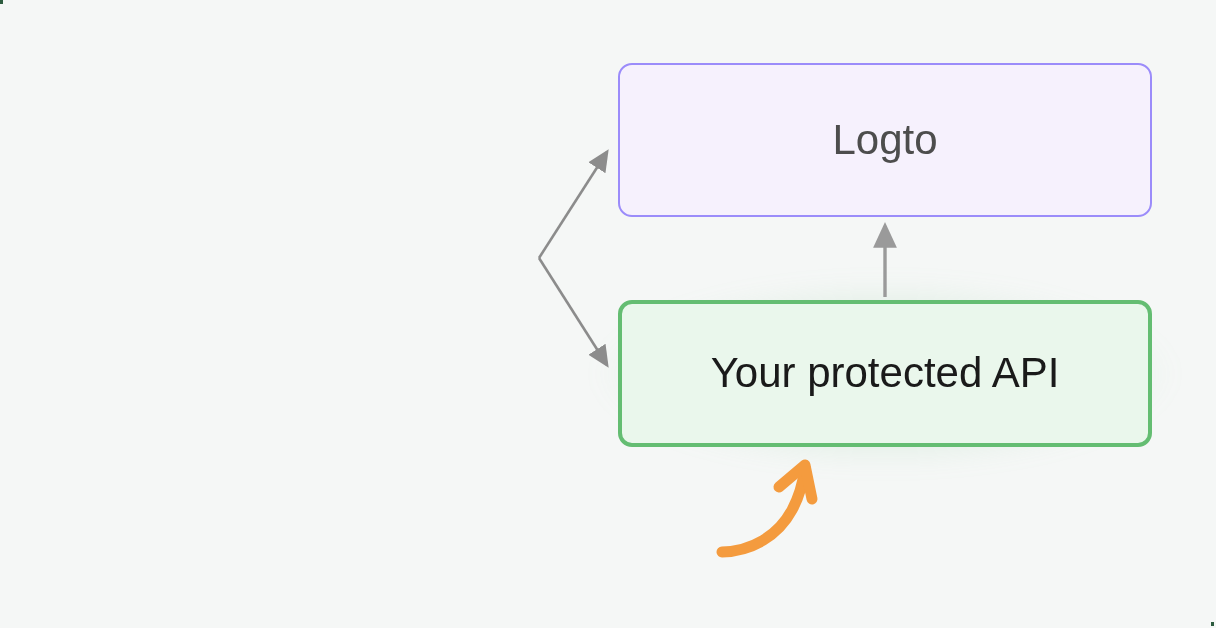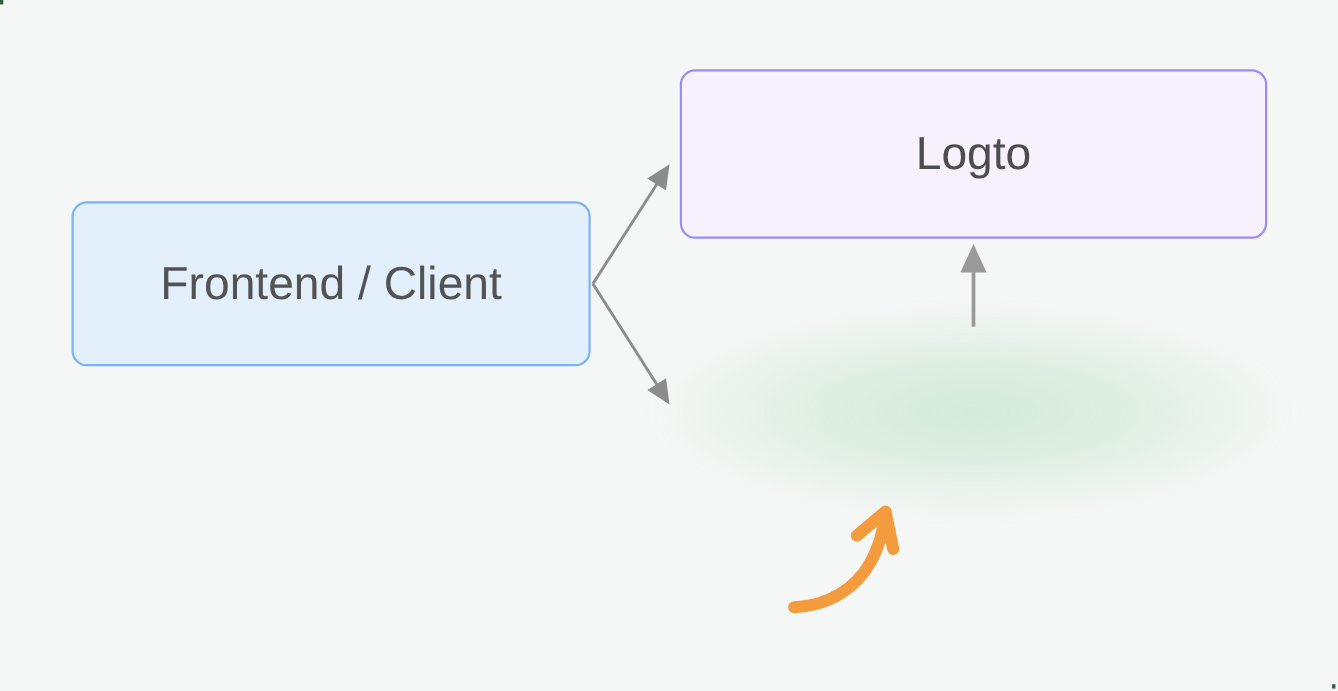--- a/index.html
+++ b/index.html
@@ -139,23 +139,23 @@
     <g>
       <line x1="885" y1="297" x2="885" y2="226" stroke="#9a9a9a" stroke-width="3.4" marker-end="url(#arrowGrayUp)"></line>
     </g>
 
     <g>
       <path d="M 722 552 C 752 551 778 536 792 510 C 799 497 803 483 805 468" fill="none" stroke="#f49b3e" stroke-width="11" stroke-linecap="round" stroke-linejoin="round"></path>
       <path d="M 779 487 L 805 465 L 812 499" fill="none" stroke="#f49b3e" stroke-width="11" stroke-linecap="round" stroke-linejoin="round"></path>
     </g>
   </svg>
 
-  <div class="node node-frontend">
-    <span>Frontend / Client</span>
-  </div>
 
   <div class="node node-logto">
     <span>Logto</span>
   </div>
 
+  <div class="node node-api">
+    <span>Your protected API</span>
+  </div>
 
 
 </div>
 
 </body></html>

